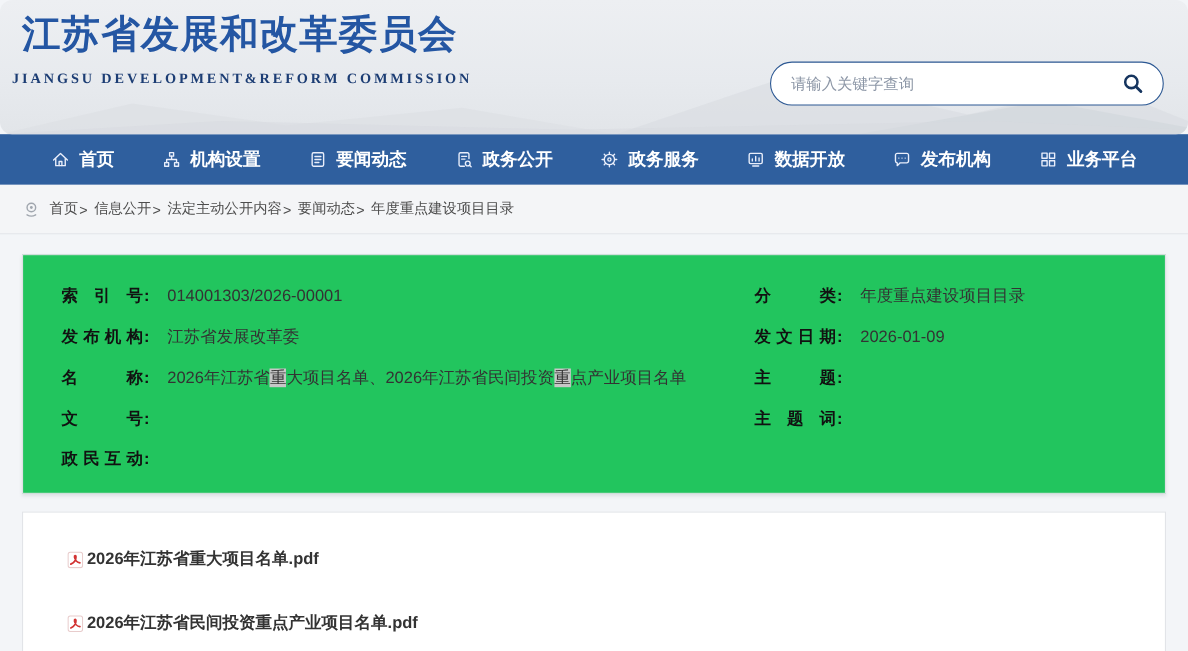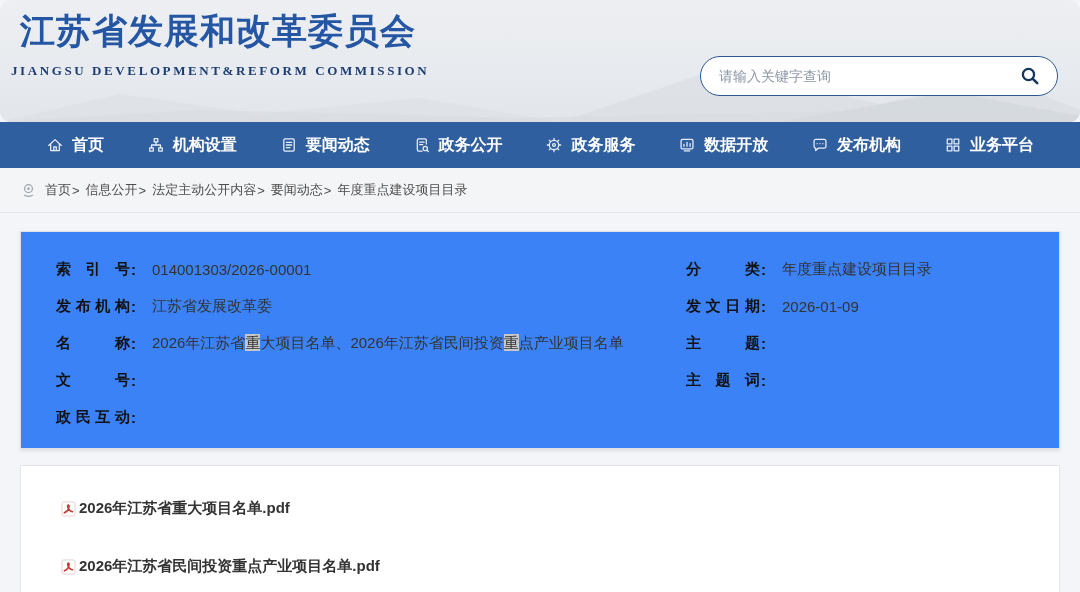--- a/index.html
+++ b/index.html
@@ -41,21 +41,21 @@
 
   
   .breadcrumb { height:45px; display:flex; align-items:center; padding:0 20px;
     background:#f4f5f7; border-bottom:1px solid #e4e6ea; font-size:13px; color:#4d4d4d; }
   .breadcrumb .icon { display:flex; margin-right:8px; }
   .crumb { cursor:pointer; }
   .crumb-sep { margin:0 6px 0 1px; color:#4d4d4d; }
 
   
   .content { padding:18px 20px 0; }
-  .meta-card { background:#3b82f6; border:1px solid #dfe1e6;
+  .meta-card { background:#22c55e; border:1px solid #dfe1e6;
     box-shadow:0 2px 3px rgba(120,130,140,.18); padding:19px 35px 12px; }
   .meta-row { display:flex; height:37px; align-items:center; }
   .meta-cell { display:flex; align-items:center; }
   .meta-cell.left { flex:0 0 630px; }
   .meta-cell.right { flex:1; }
   .meta-label { display:inline-block; width:74px; font-size:15px; font-weight:bold;
     color:#111; text-align:justify; text-align-last:justify; }
   .meta-colon { font-size:15px; font-weight:bold; color:#111; margin:0 16px 0 1px; }
   .meta-value { font-size:15px; color:#333; white-space:nowrap; }
   .meta-value mark { background:var(--hl); color:inherit; padding:0; }

